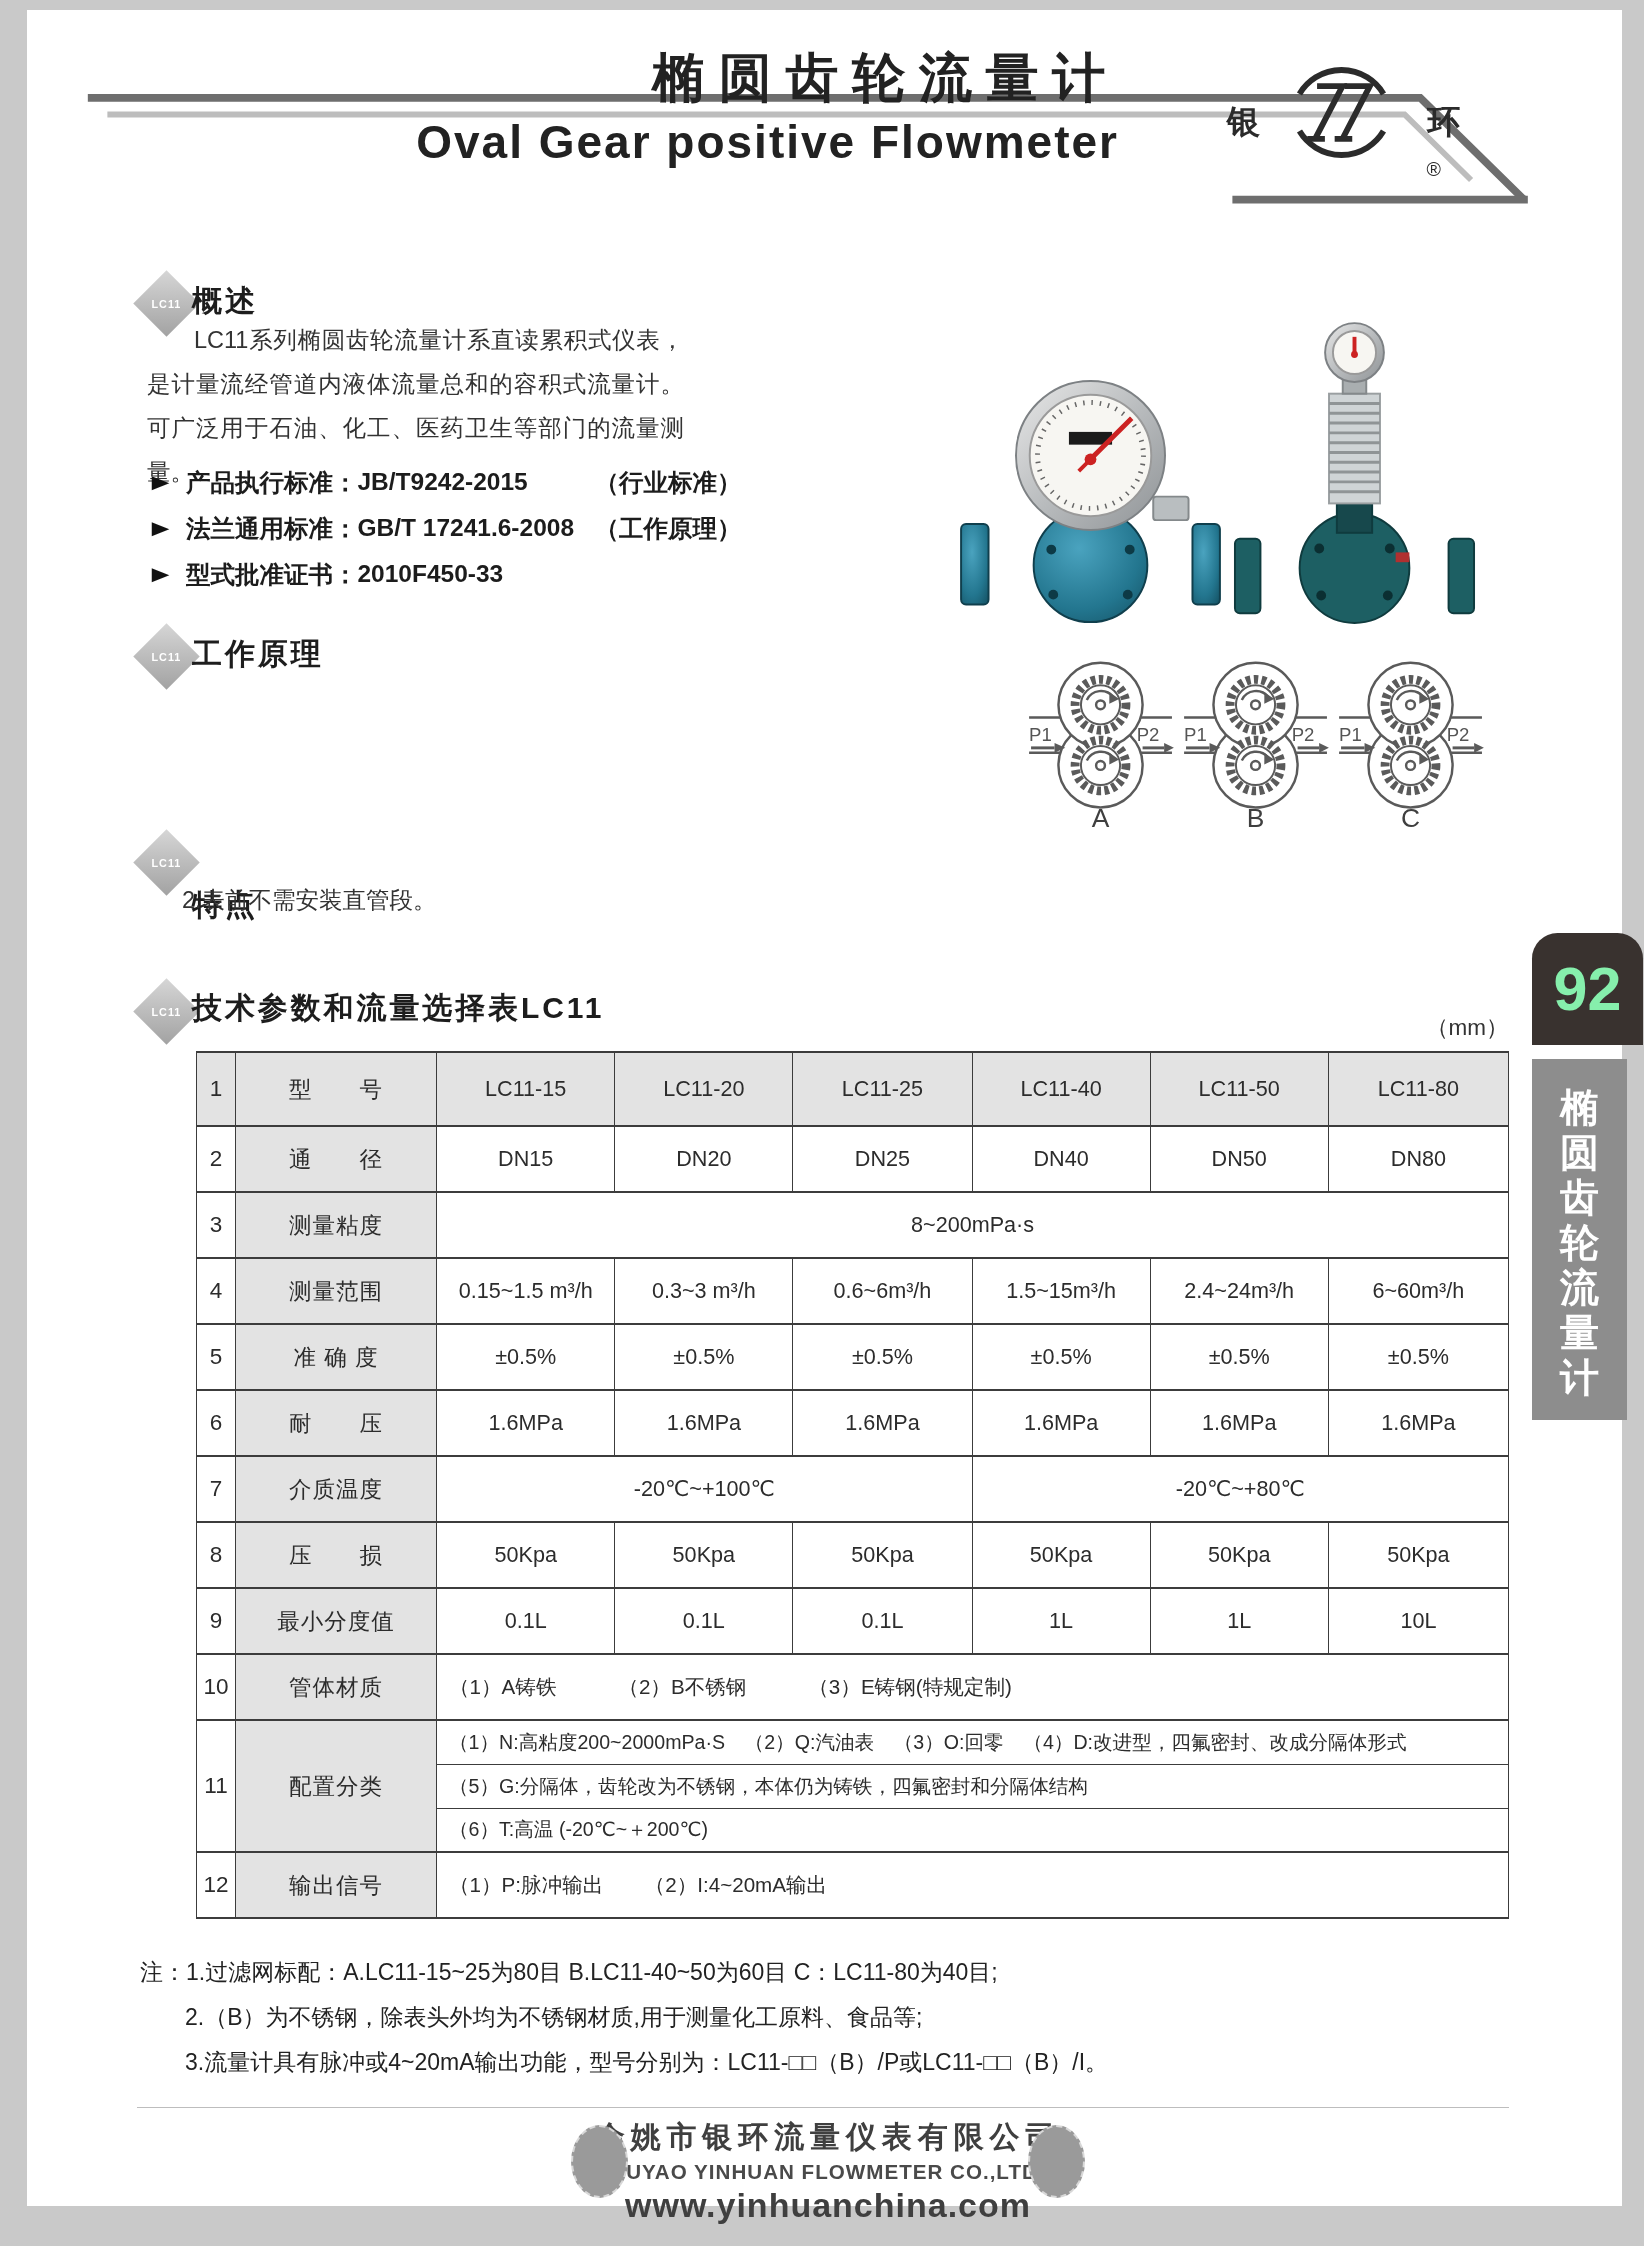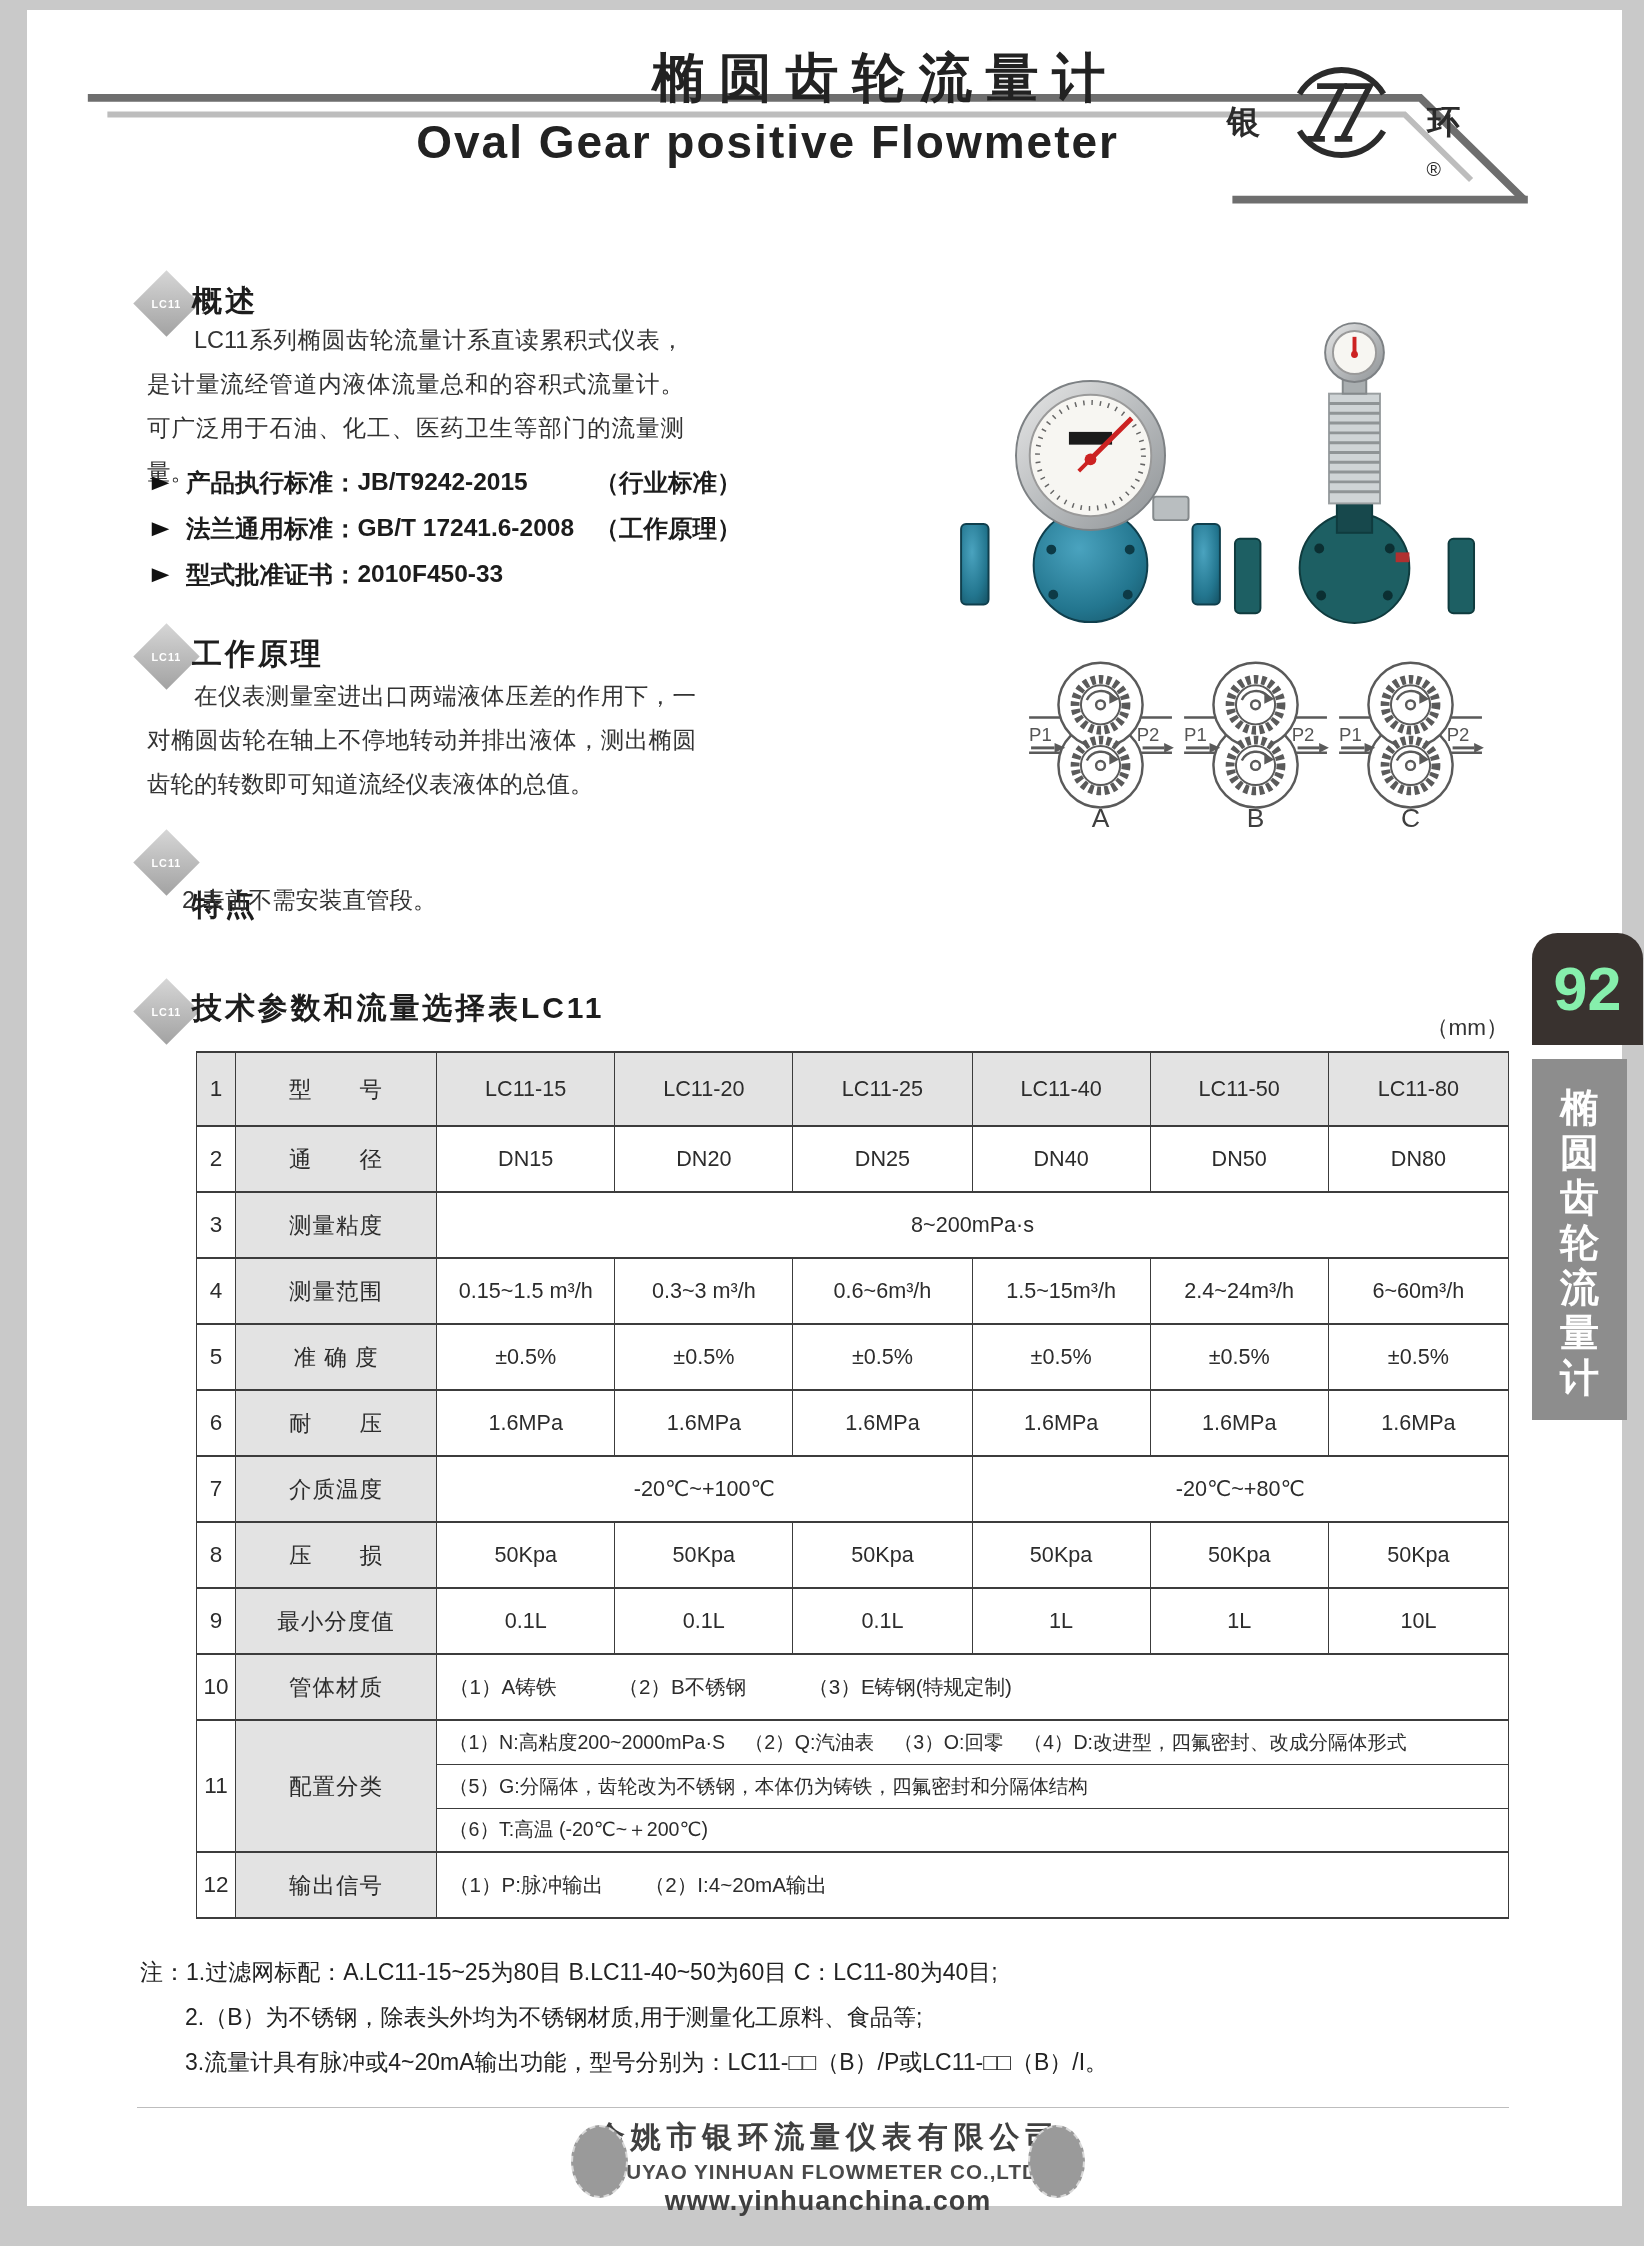--- a/index.html
+++ b/index.html
@@ -45,21 +45,21 @@
   
   .notes{position:absolute;left:140px;top:1950px;font-size:23px;color:#222;line-height:45px;}
   .notes .row{white-space:nowrap;}
   .notes .indent{padding-left:45px;}
   .notes .prefix{font-weight:normal;}
   
   .footer-rule{position:absolute;left:137px;top:2107px;width:1372px;height:1px;background:#bdbdbd;}
   .footer{position:absolute;left:294px;top:2117px;width:1068px;text-align:center;color:#4a4a4a;}
   .f-cn{font-size:30px;font-weight:bold;letter-spacing:5.9px;color:#3f3f3f;}
   .f-en{font-size:20.6px;font-weight:bold;letter-spacing:1px;margin-top:2px;color:#4a4a4a;}
-  .f-web{font-size:27px;font-weight:bold;letter-spacing:1px;margin-top:2px;color:#3f3f3f;}
+  .f-web{font-size:34px;font-weight:bold;letter-spacing:1px;margin-top:2px;color:#3f3f3f;}
   .f-dot{position:absolute;top:7.8px;width:57px;height:73px;background:#9a9a9a;border-radius:50%;border:2px dashed #d8d8d8;box-sizing:border-box;}
   .f-dot.l{left:277px;} .f-dot.r{left:734px;}
   
   .page-badge{position:absolute;left:1532px;top:933px;width:111px;height:112px;background:#39322f;border-radius:25.5px 25.5px 0 0;display:flex;align-items:center;justify-content:center;color:#86efac;font-size:61px;font-weight:bold;}
   .side-bar{position:absolute;left:1532px;top:1059px;width:95px;height:361px;background:#8d8d8d;display:flex;flex-direction:column;align-items:center;justify-content:flex-start;padding-top:25.5px;box-sizing:border-box;}
   .side-bar div{color:#fff;font-size:39px;font-weight:bold;line-height:45px;}
   
   .diagrams{position:absolute;left:1027px;top:651px;display:flex;gap:5.9px;}
   .gd{width:149px;height:182px;}
   .gd-label{font-size:27px;fill:#3f3f3f;font-family:"Liberation Sans","DejaVu Sans",sans-serif;}
@@ -171,21 +171,20 @@
     <circle cx="124" cy="32" r="30" fill="url(#silver)" stroke="#7d8184" stroke-width="2"></circle>
     <circle cx="124" cy="32" r="22" fill="#f7f6f2" stroke="#9a9a9a" stroke-width="2"></circle>
     <line x1="124" y1="34" x2="124" y2="16" stroke="#cc2222" stroke-width="4"></line>
     <circle cx="124" cy="34" r="3.5" fill="#cc2222"></circle>
   </svg>
 
   <div class="badge" style="left:143px;top:633px;">
       <span>LC11</span>
     </div>
   <div class="sec-heading" style="left:192px;top:634px;">工作原理</div>
-  <div class="para" style="left:147px;top:674px;width:549px;">在仪表测量室进出口两端液体压差的作用下，一对椭圆齿轮在轴上不停地转动并排出液体，测出椭圆齿轮的转数即可知道流经仪表液体的总值。</div>
 
   <svg width="0" height="0" style="position:absolute;">
     <defs>
       <g id="gearpair">
         <circle cx="75" cy="117" r="43" fill="#ffffff" stroke="#5a5a5a" stroke-width="2.5"></circle>
         <circle cx="75" cy="55" r="43" fill="#ffffff" stroke="#5a5a5a" stroke-width="2.5"></circle>
         <path d="M2,68 H34 M2,104 H34" stroke="#5a5a5a" stroke-width="2.5" fill="none"></path>
         <path d="M116,68 H148 M116,104 H148" stroke="#5a5a5a" stroke-width="2.5" fill="none"></path>
         <text class="gd-p" x="2" y="92">P1</text>
         <text class="gd-p" x="112" y="92">P2</text>

